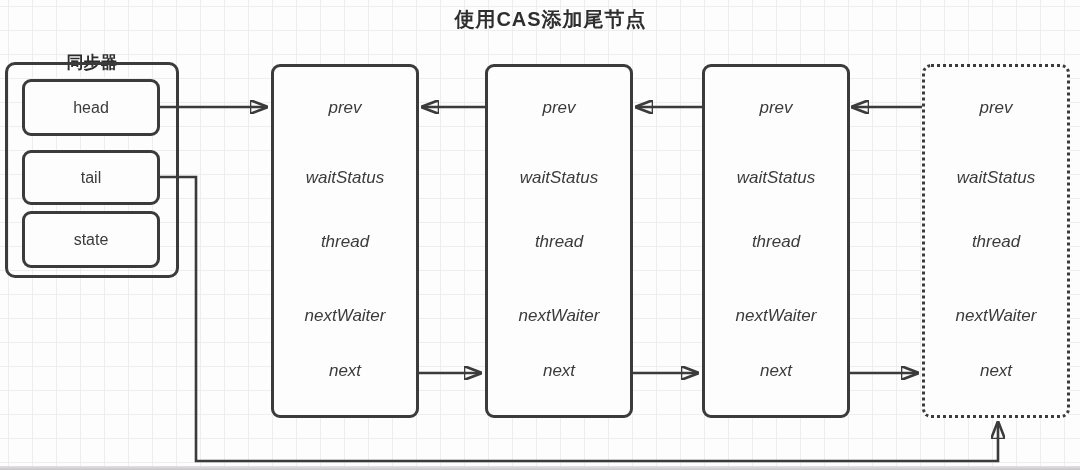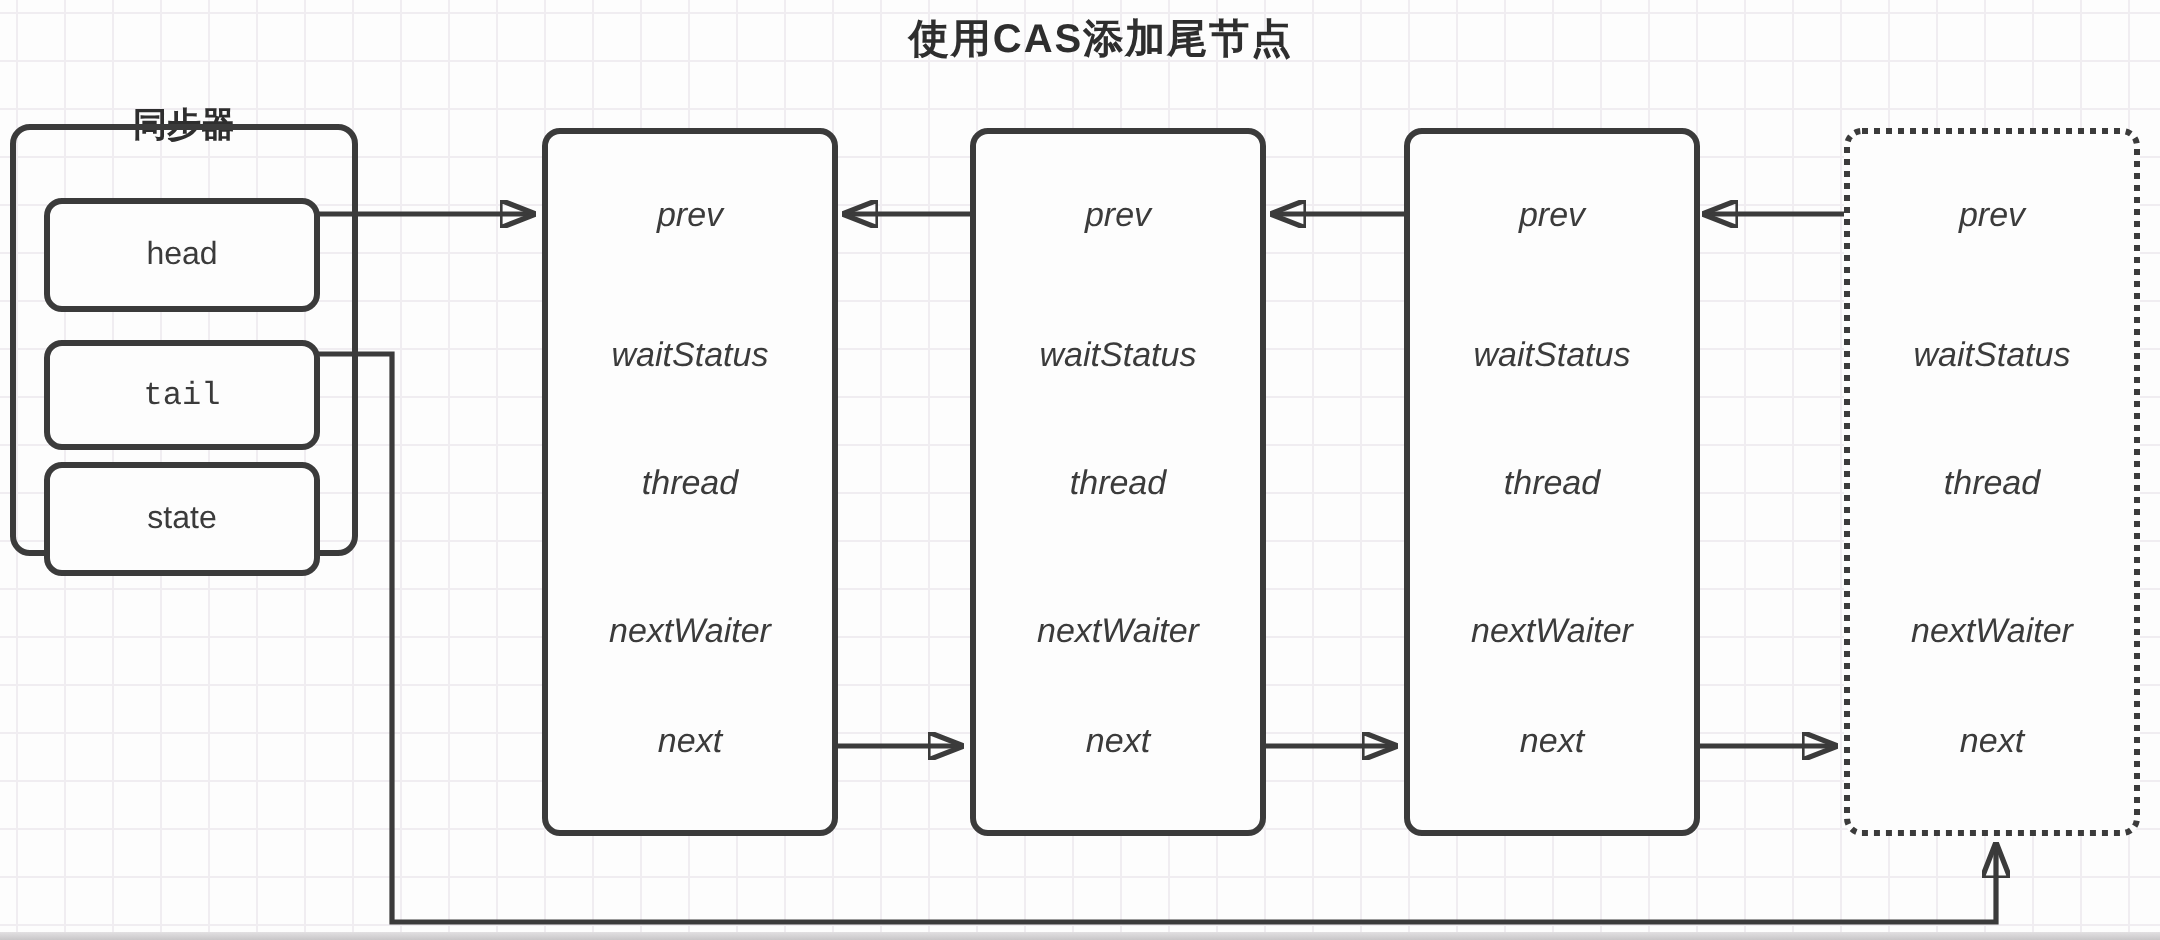--- a/index.html
+++ b/index.html
@@ -34,24 +34,23 @@
   .sync-box {
     position:absolute; left:5px; top:62px; width:174px; height:216px;
     border:3px solid #3b3b3b; border-radius:10px;
   }
   .sync-field {
     position:absolute; left:14px; width:138px;
     border:3px solid #3b3b3b; border-radius:9px;
     background:#fdfdfd;
     display:flex; align-items:center; justify-content:center;
     font-size:16px;
-    margin-top:20px;
   }
   .sync-field.f0 { top:14px;  height:57px; }
-  .sync-field.f1 { top:85px;  height:55px;font-family:Liberation Mono, monospace; }
+  .sync-field.f1 { top:85px;  height:55px; }
   .sync-field.f2 { top:146px; height:57px; }
 
   .node {
     position:absolute; top:64px; width:148px; height:354px;
     border:3px solid #3b3b3b; border-radius:9px;
     background:#fdfdfd;
     font-style:italic;
   }
   .node.dotted { border-style:dotted; }
   .node .field {

